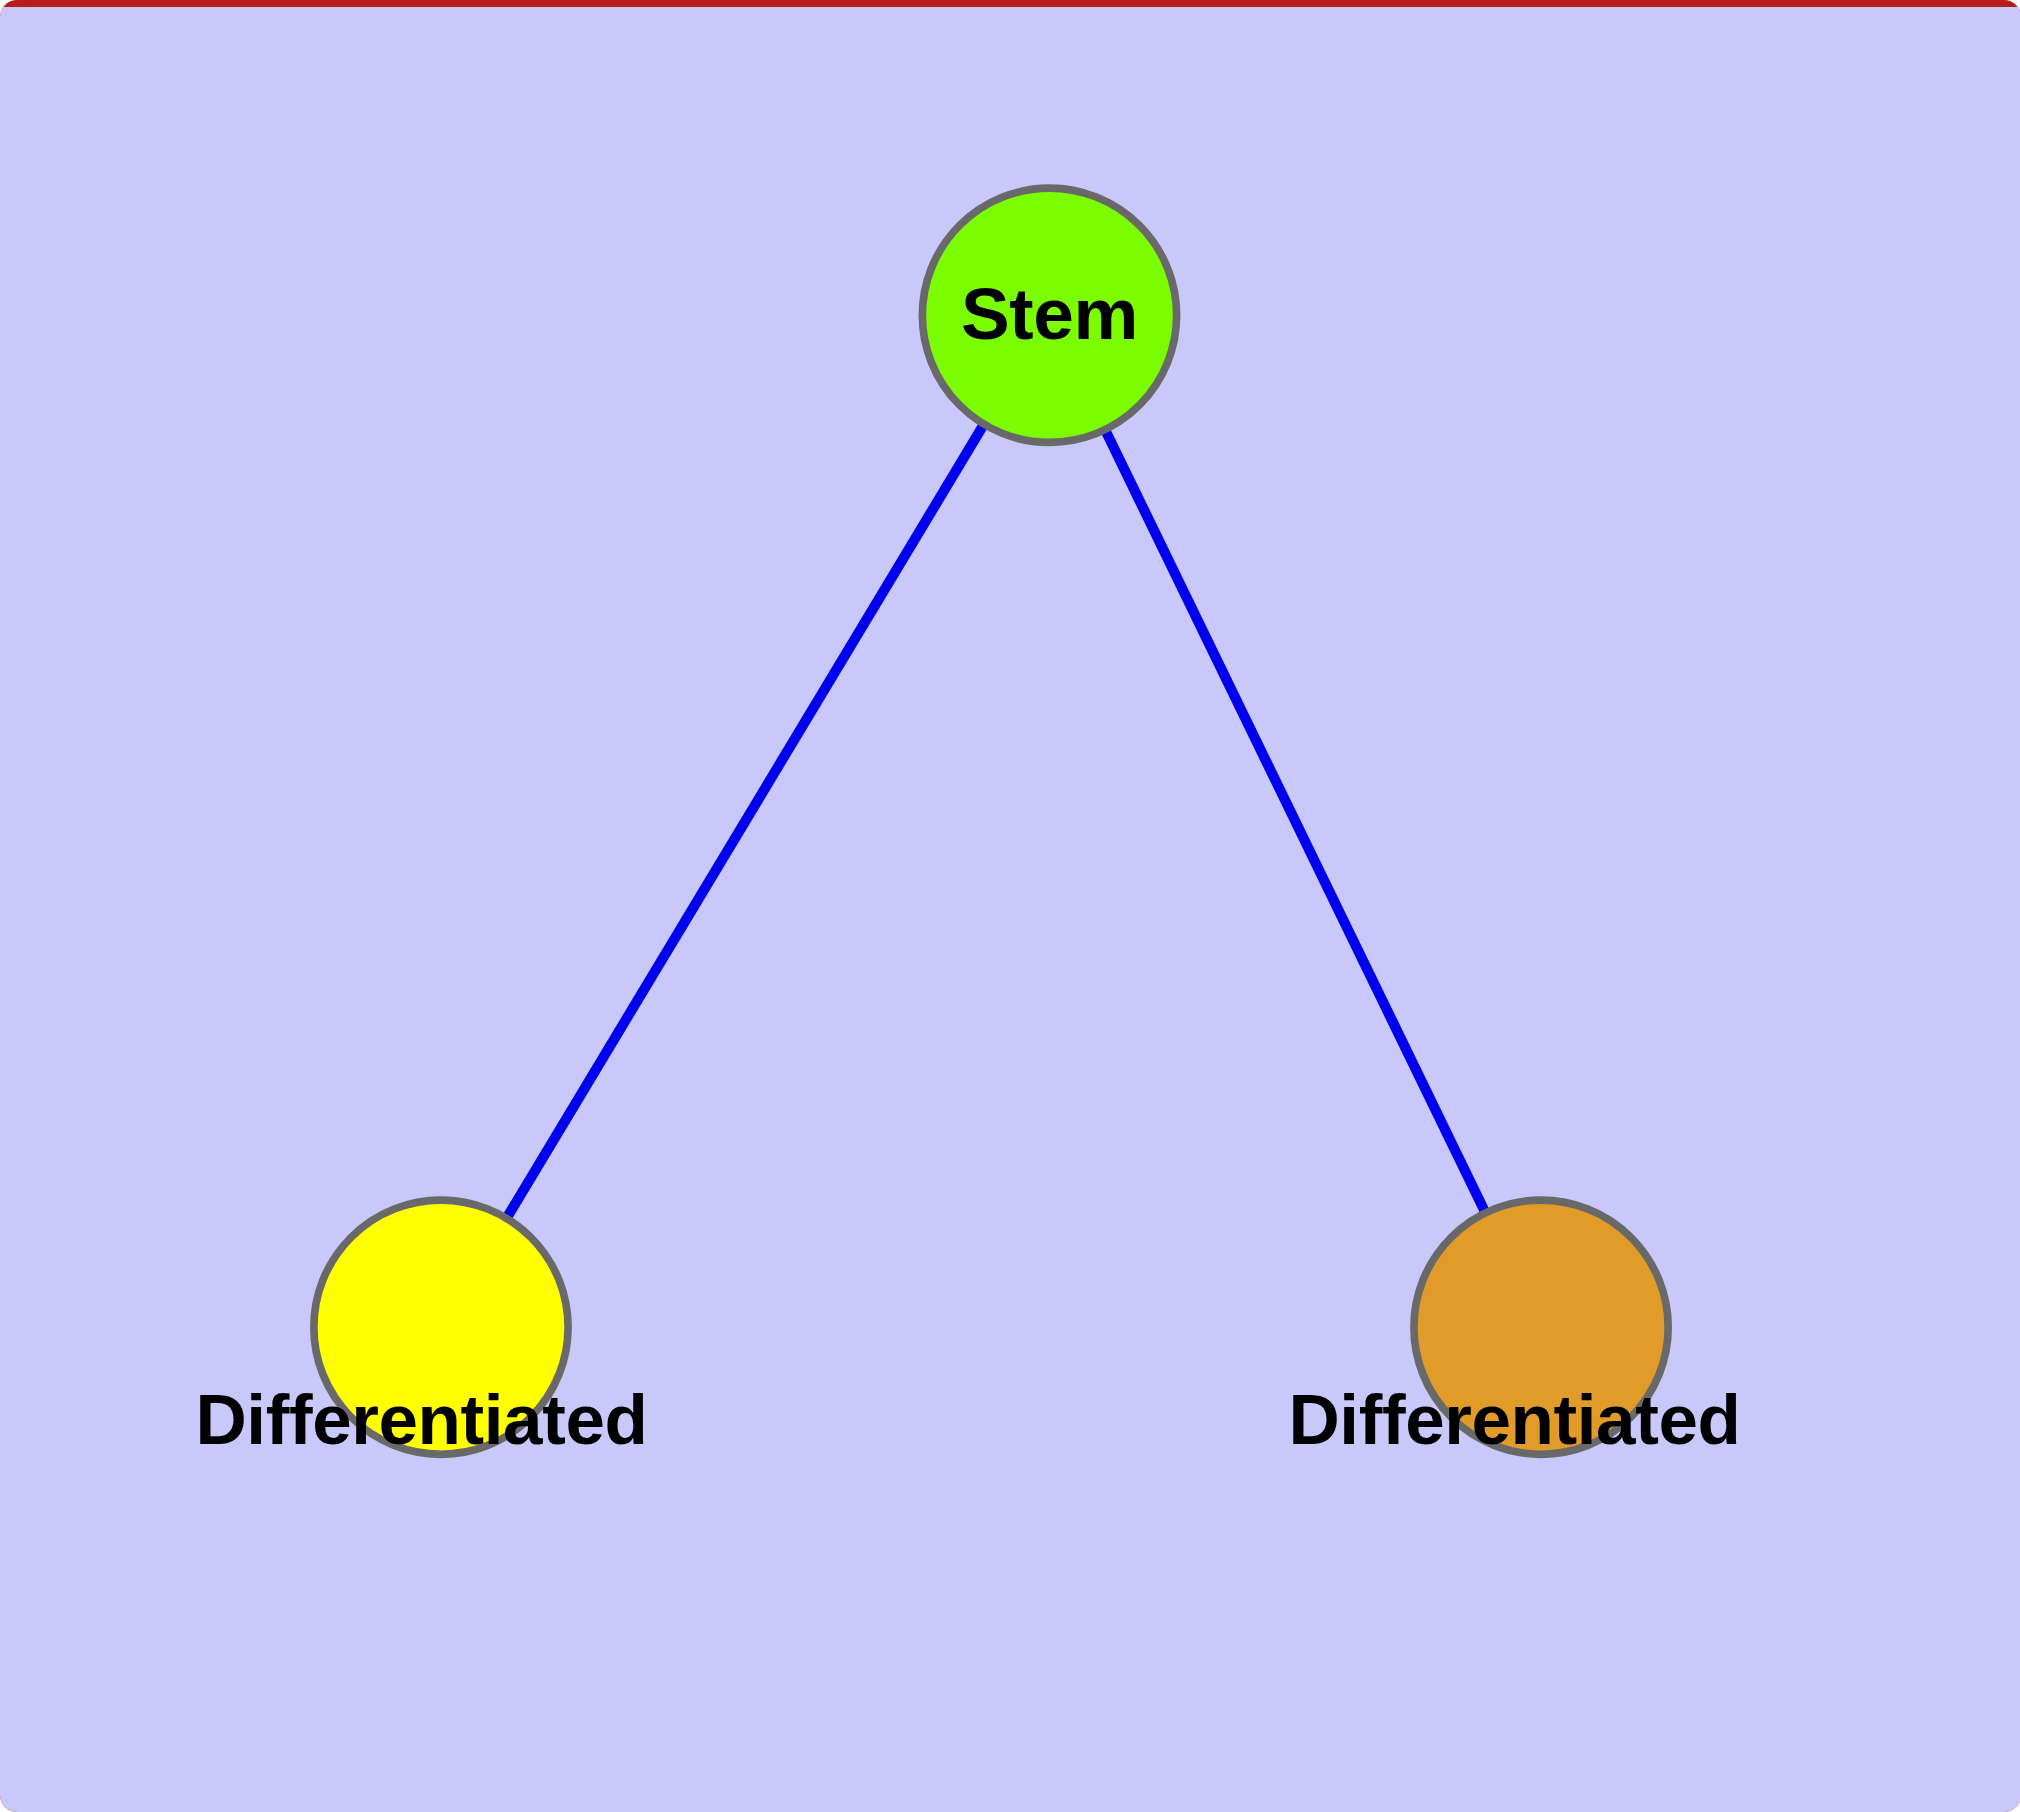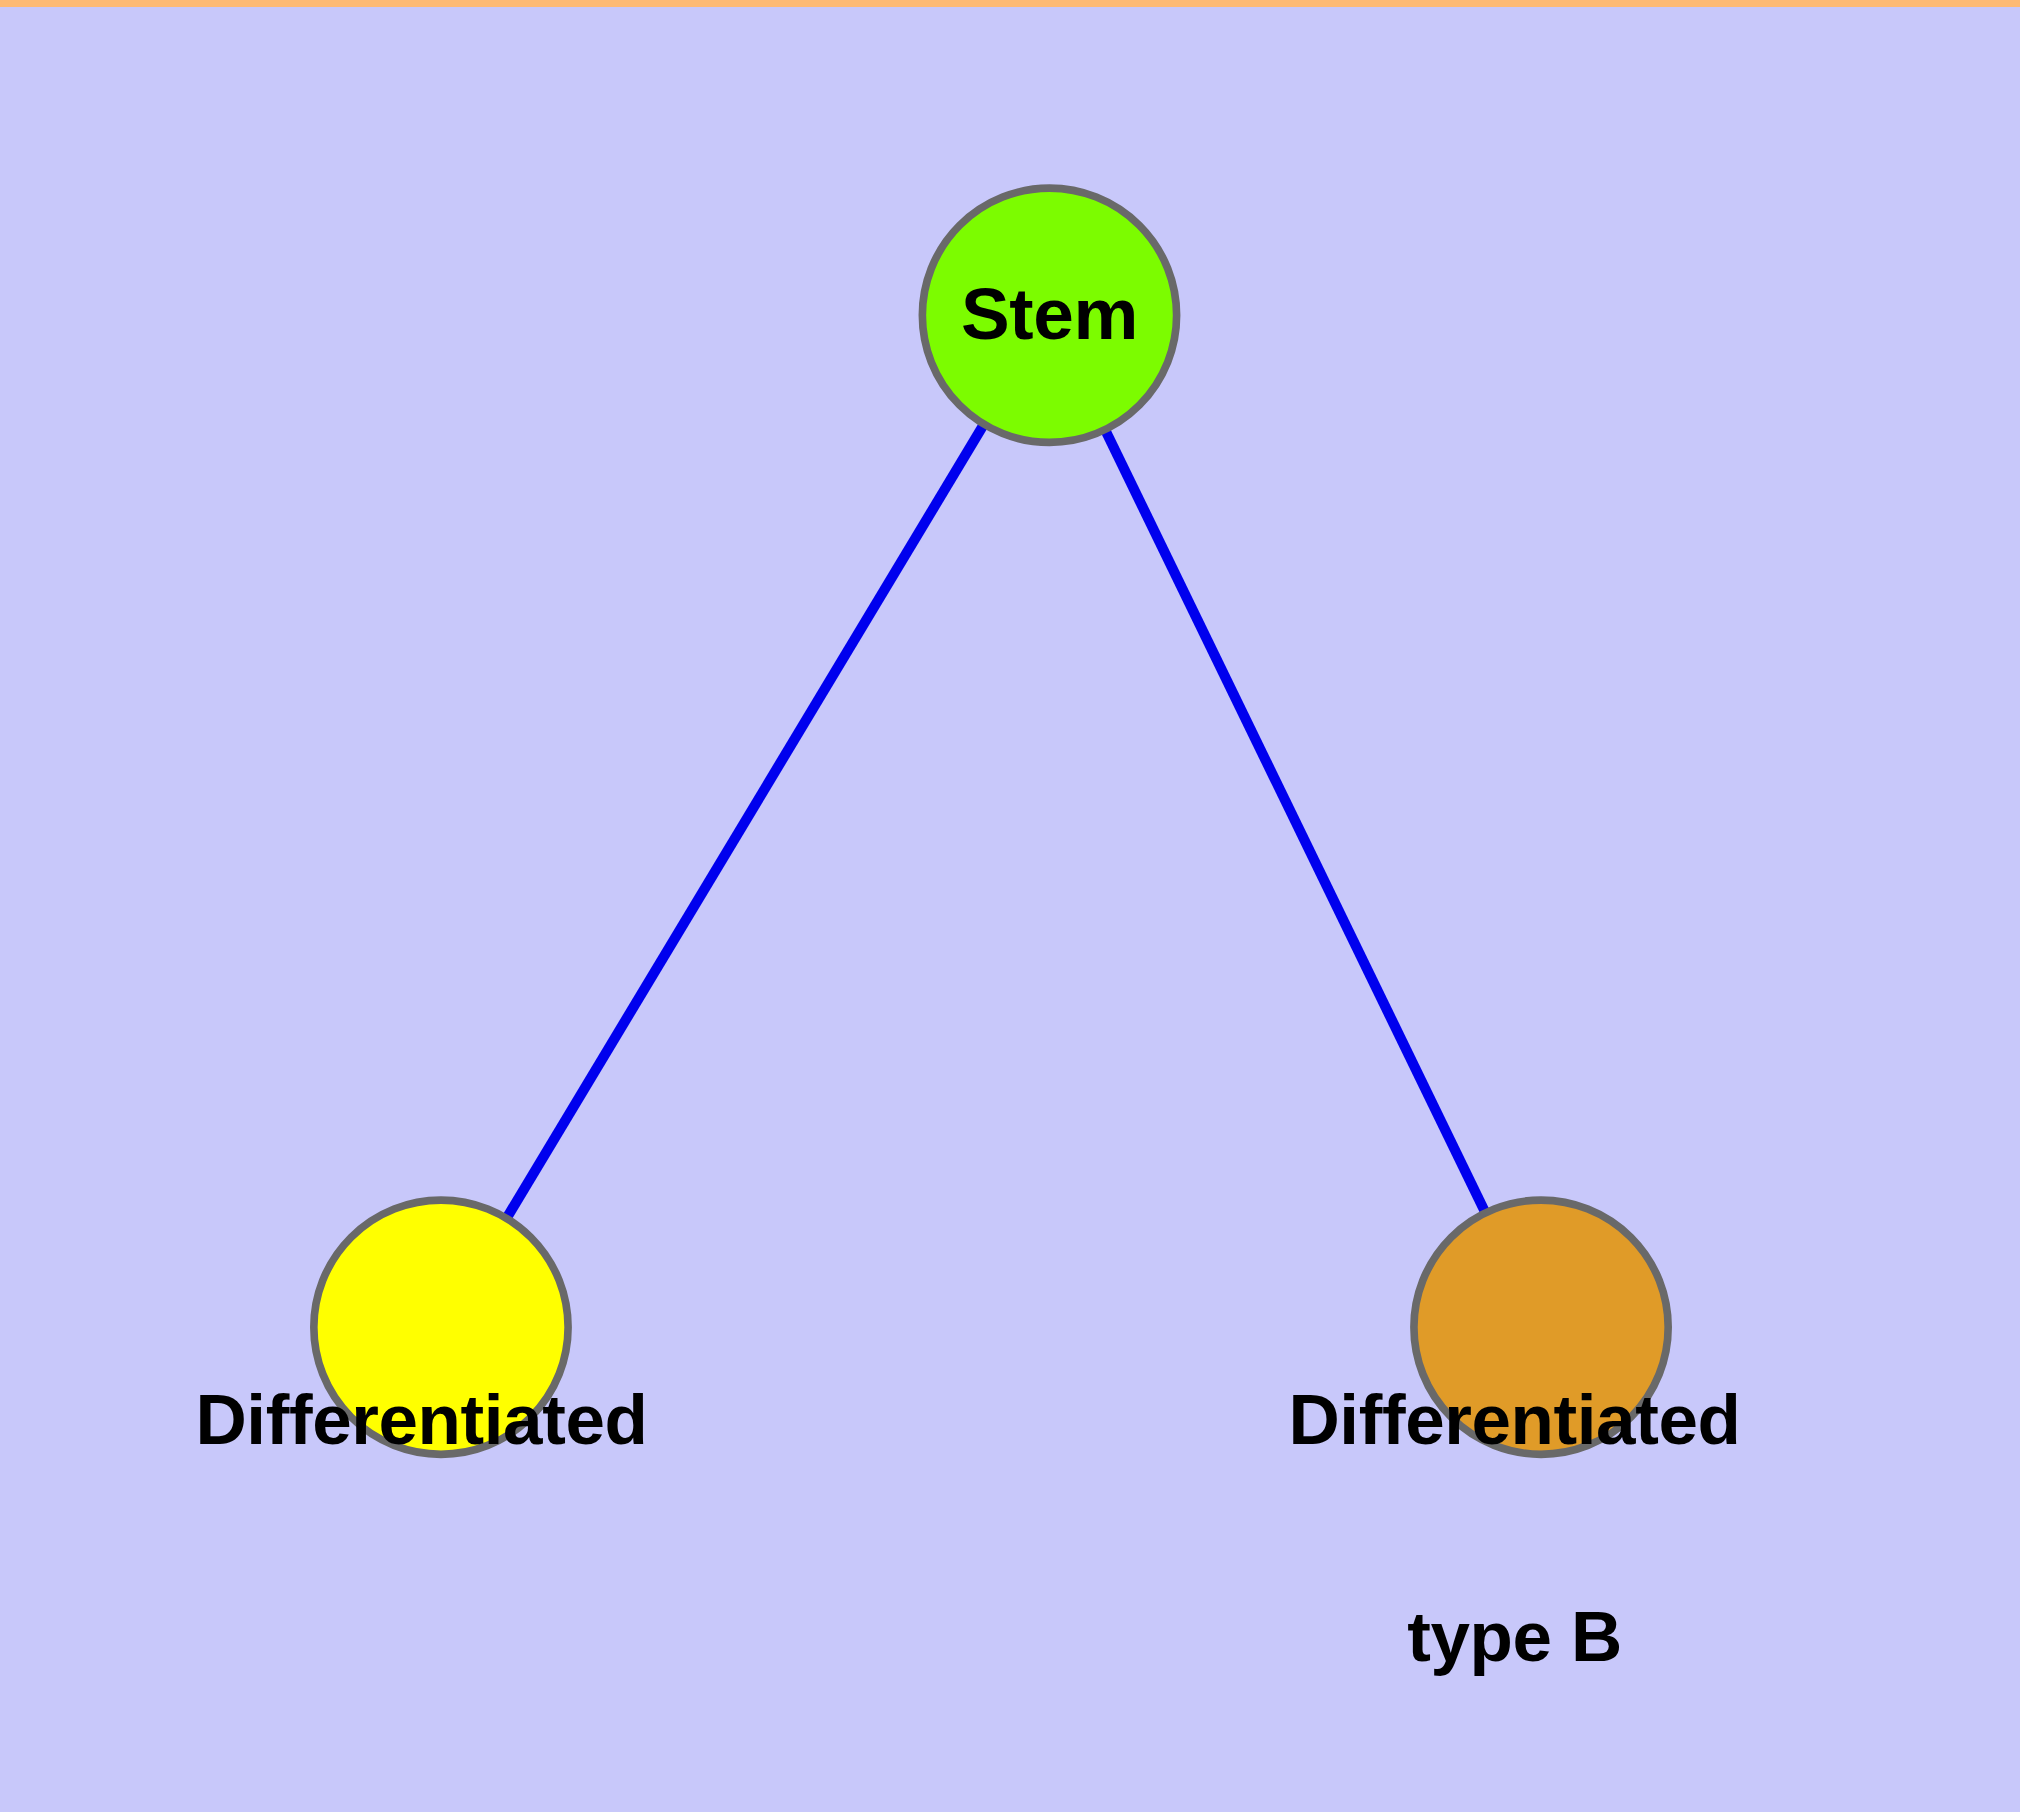--- a/index.html
+++ b/index.html
@@ -4,23 +4,24 @@
 <style>
   html, body {
     margin: 0;
     padding: 0;
     background: #ffffff;
   }
   #canvas {
     position: relative;
     width: 2021px;
     height: 1812px;
-    background: #fdba74;
+    background: #b91c1c;
     overflow: hidden;
     font-family: "Liberation Sans", sans-serif;
+    border-radius: 17px;
   }
   #plot-bg {
     position: absolute;
     left: 0;
     top: 6.8px;
     width: 2021px;
     height: 1805px;
     background: #c8c8fa;
   }
   #graph-svg {
@@ -81,17 +82,16 @@
   </svg>
 
   <div class="node-label" id="stem-label">Stem</div>
 
   <div class="node-label" id="type-a-label">
     <div>Differentiated</div>
   </div>
 
   <div class="node-label" id="type-b-label">
     <div>Differentiated</div>
-    <div>type B</div>
   </div>
 
 </div>
 
 
 </body></html>

